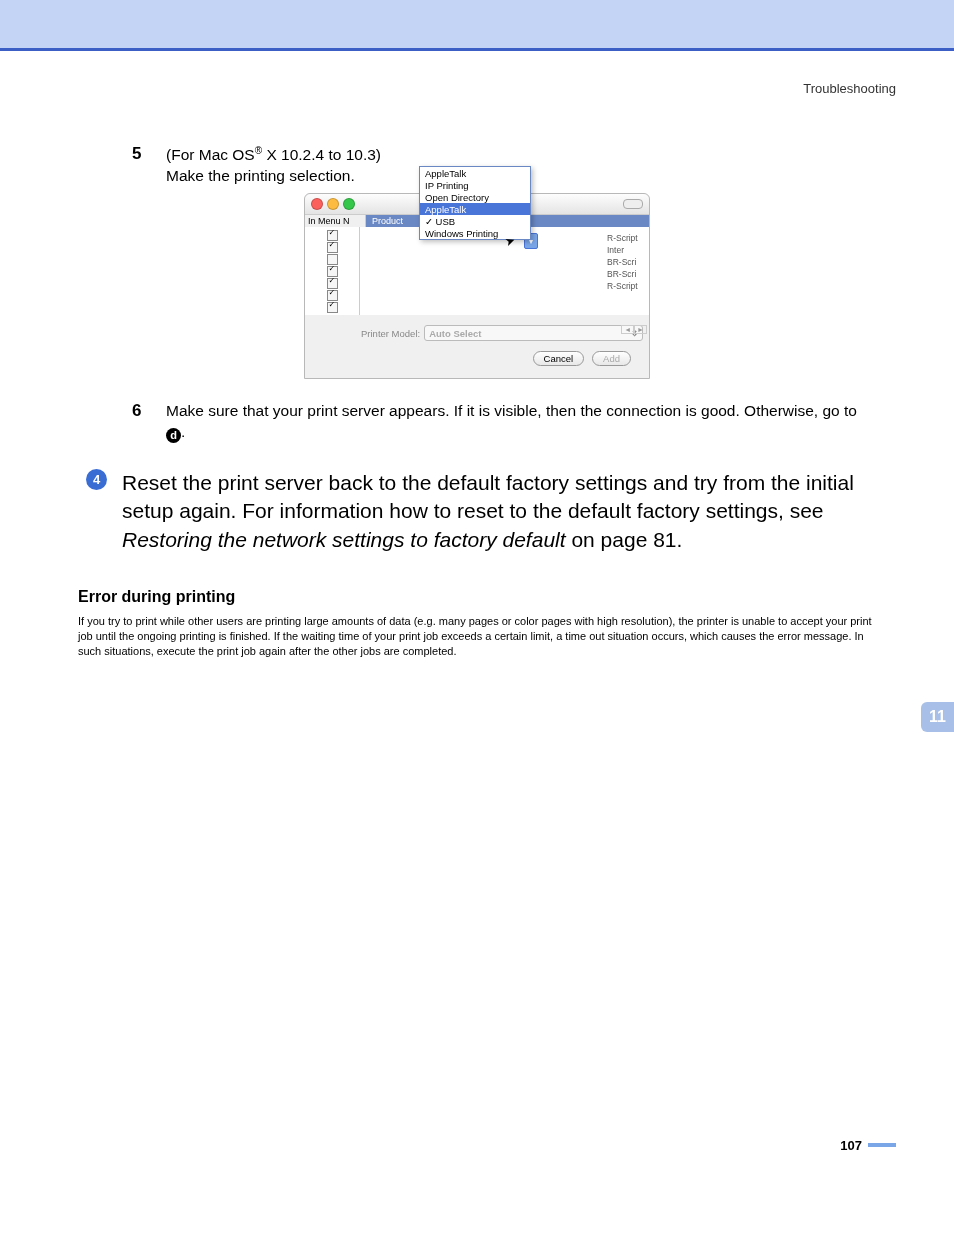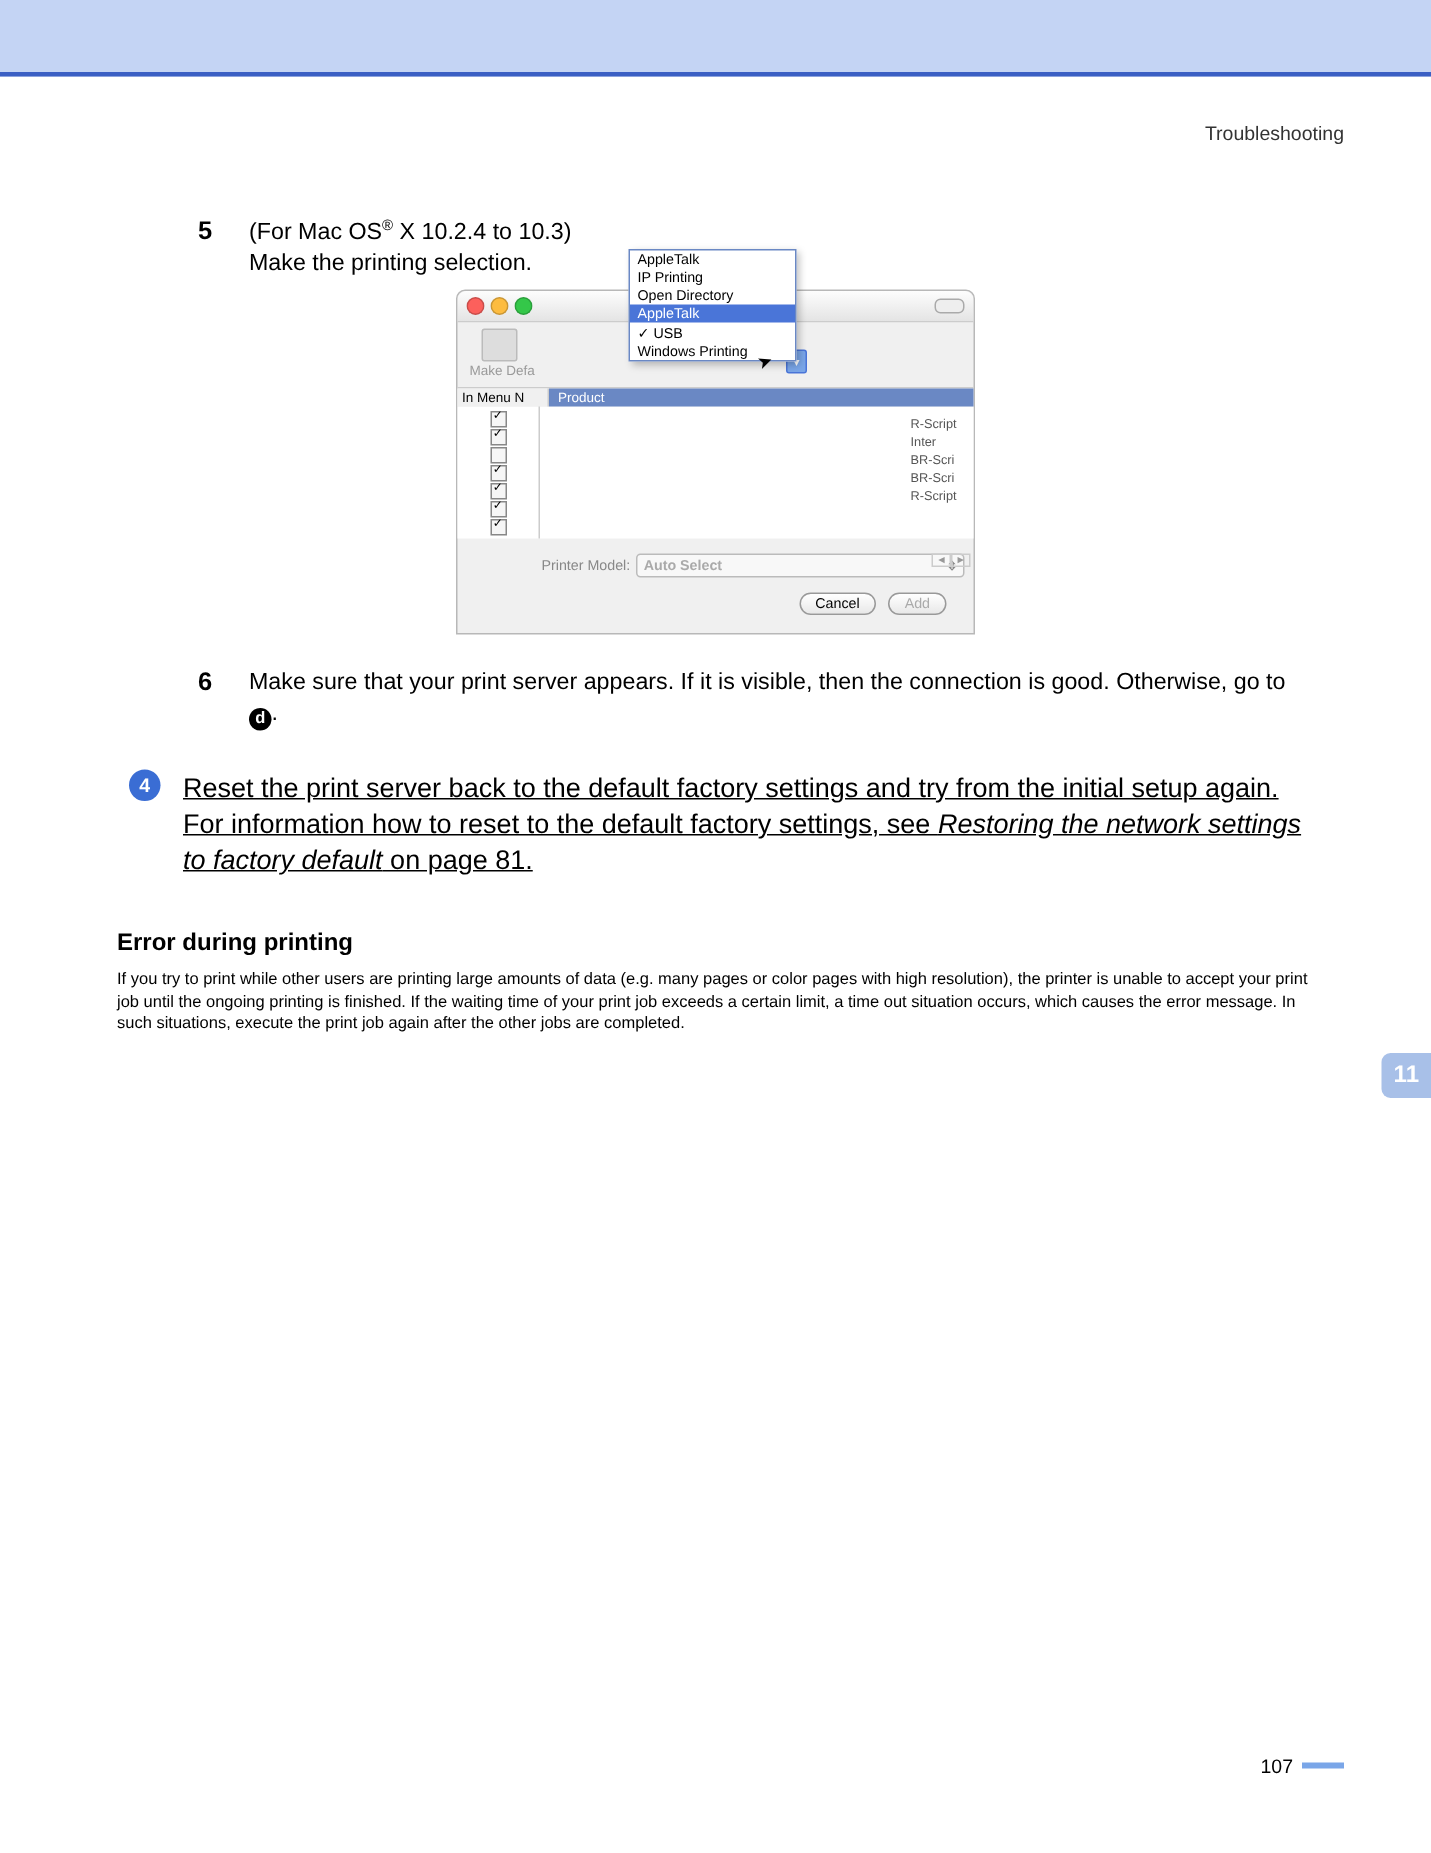--- a/index.html
+++ b/index.html
@@ -142,34 +142,34 @@
     background:#000; color:#fff; align-items:center; justify-content:center;
     font-size:11px; font-weight:bold; vertical-align:-2px;
   }
   .big-circle {
     display:inline-flex; width:21px; height:21px; border-radius:50%;
     background:#3a6dd4; color:#fff; align-items:center; justify-content:center;
     font-size:13px; font-weight:bold;
   }
   .step4-row { display:flex; margin-top:26px; margin-left:8px;}
   .step4-ico { width:36px; flex-shrink:0; }
-  .step4-body { font-size:18px; line-height:1.35;text-decoration:underline;}
+  .step4-body { font-size:21px; line-height:1.35;}
   .italic { font-style: italic;}
   .section-title {
     font-weight:bold; font-size:16px; margin-top:34px; margin-bottom:8px;
   }
   .body-para { font-size:11px; line-height:1.35; }
   .page-tab {
     position:absolute; right:0; top:702px;
     background:#a8c0e8; color:#fff; font-weight:bold;
     padding:6px 8px; border-radius:6px 0 0 6px;
     font-size:16px;
   }
   .page-num {
-    text-align:right; font-weight:normal; font-size:13px;
+    text-align:right; font-weight:bold; font-size:13px;
     padding-right:58px; margin-top:480px; padding-bottom:18px;
   }
   .page-num-bar{
     display:inline-block;width:28px;height:4px;background:#7aa6e8;margin-left:6px;vertical-align:3px;
   }
 </style>
 </head>
 <body>
 
 <div class="top-bar"></div>
@@ -199,24 +199,20 @@
       </div>
       <div class="cursor">➤</div>
 
       <div class="titlebar">
         <div class="tl-btn tl-red"></div>
         <div class="tl-btn tl-yel"></div>
         <div class="tl-btn tl-grn"></div>
         <div class="tl-pill"></div>
       </div>
 
-      <div class="toolbar">
-        <div class="printer-icon"></div>
-        <div class="make-def">Make Defa</div>
-      </div>
       <div class="toolbar-combo">▾</div>
 
       <div class="list-header">
         <div class="col-menu">In Menu   N</div>
         <div class="col-prod">Product</div>
       </div>
 
       <div class="list-body">
         <div class="menu-col">
           <span class="chk on"></span>

